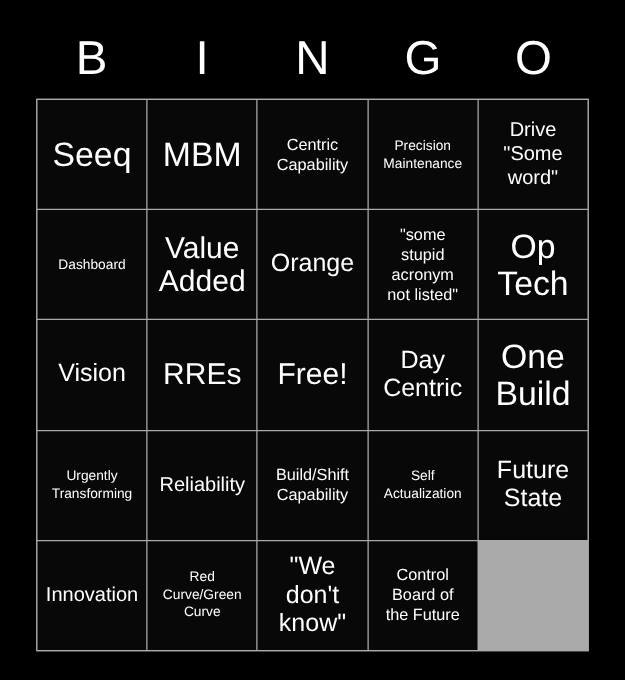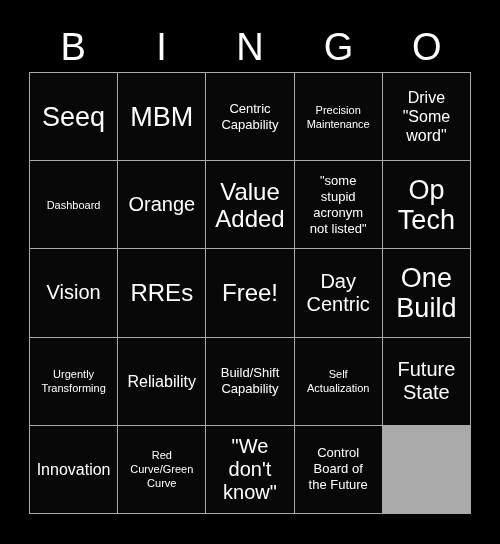--- a/index.html
+++ b/index.html
@@ -38,21 +38,21 @@
     line-height: 42px;
     font-weight: 400;
     color: #ffffff;
     letter-spacing: 0px;
     font-family: "Liberation Sans", sans-serif;
   }
   
   #grid {
     position: absolute;
     left: 29px;
-    top: 72px;
+    top: 79px;
     width: 442px;
     height: 442px;
     display: grid;
     grid-template-columns: repeat(5, 1fr);
     grid-template-rows: repeat(5, 1fr);
     background: #aaaaaa;
     gap: 1px;
     border: 1px solid #aaaaaa;
     box-sizing: border-box;
   }
@@ -112,25 +112,25 @@
       </div>
       <div class="cell">
         <span class="cell-text s-sm">Drive
 "Some
 word"</span>
       </div>
       <div class="cell">
         <span class="cell-text s-xxs">Dashboard</span>
       </div>
       <div class="cell">
-        <span class="cell-text s-md">Orange</span>
+        <span class="cell-text s-lg">Value
+Added</span>
       </div>
       <div class="cell">
-        <span class="cell-text s-lg">Value
-Added</span>
+        <span class="cell-text s-md">Orange</span>
       </div>
       <div class="cell">
         <span class="cell-text s-xs">"some
 stupid
 acronym
 not listed"</span>
       </div>
       <div class="cell">
         <span class="cell-text s-xl">Op
 Tech</span>

